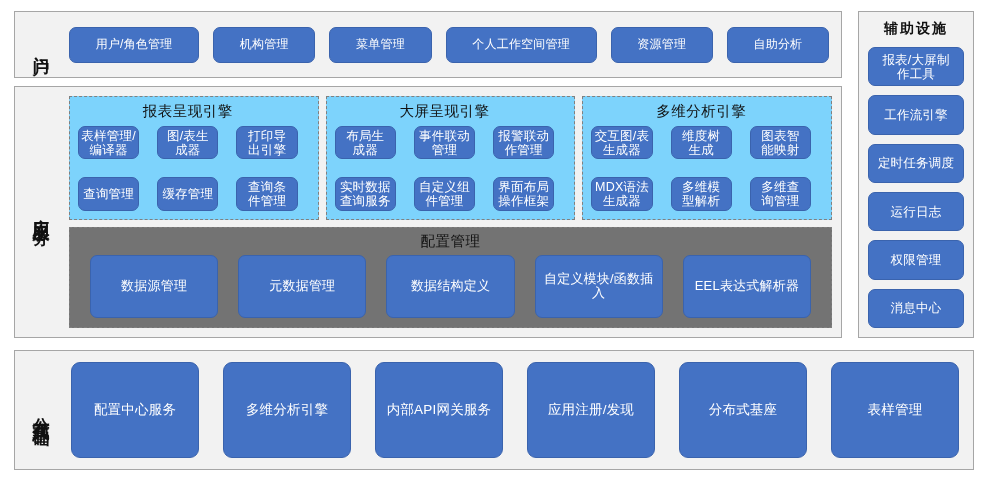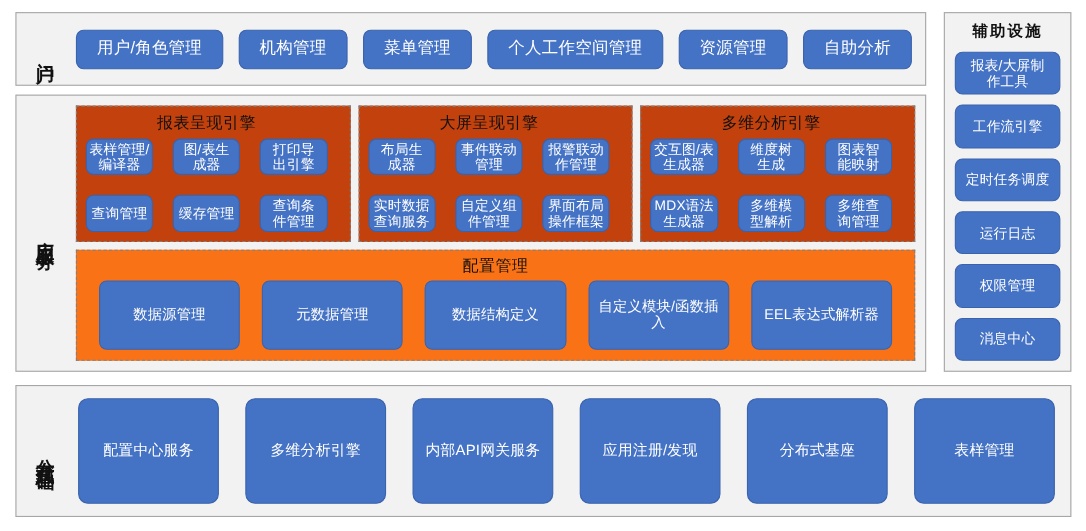--- a/index.html
+++ b/index.html
@@ -68,21 +68,21 @@
   }
   #portal-buttons {
     flex: 1;
     display: flex;
     align-items: center;
     gap: 14px;
     padding: 0 12px 0 2px;
   }
   #portal-buttons .pill {
     height: 36px;
-    font-size: 15px;
+    font-size: 12px;
     padding: 0 10px;
     flex: 1 1 auto;
   }
 
   
   #aux-frame {
     left: 858px; top: 11px; width: 116px; height: 327px;
     flex-direction: column;
     align-items: center;
     padding: 8px 9px 9px 9px;
@@ -122,21 +122,21 @@
     padding: 9px 9px 9px 2px;
     gap: 7px;
     box-sizing: border-box;
   }
   #engines-row {
     display: flex;
     gap: 7px;
     height: 140px;
   }
   .engine-panel {
-    background: #c2410c;
+    background: #7dd3fc;
     border: 1px dashed #808080;
     box-sizing: border-box;
     flex: 1 1 0;
     display: flex;
     flex-direction: column;
     padding: 5px 20px 8px 8px;
   }
   .engine-title {
     text-align: center;
     font-size: 14.5px;
@@ -151,21 +151,21 @@
     grid-template-rows: repeat(2, 1fr);
     gap: 18px;
   }
   .engine-grid .pill {
     font-size: 12.5px;
     padding: 0 2px;
   }
 
   
   #config-panel {
-    background: #f97316;
+    background: #737373;
     border: 1px dashed #808080;
     box-sizing: border-box;
     flex: 1;
     display: flex;
     flex-direction: column;
     padding: 4px 10px 9px 10px;
   }
   #config-title {
     text-align: center;
     font-size: 14.5px;

